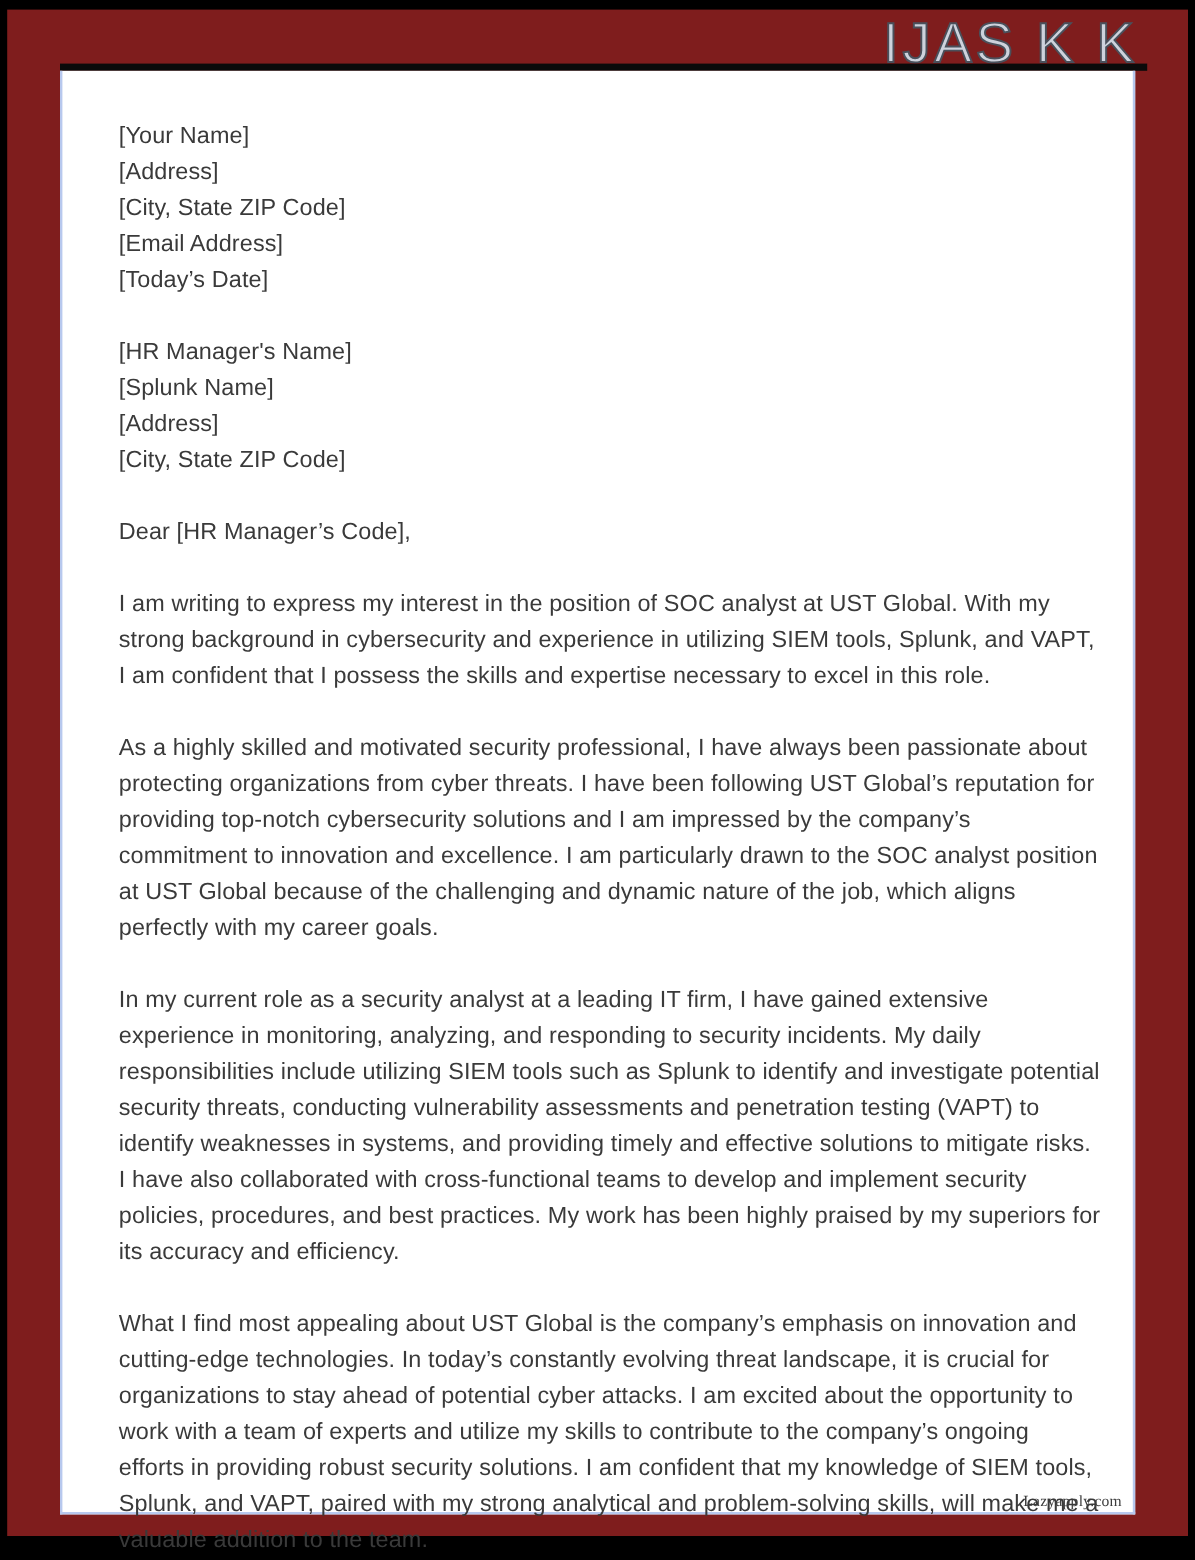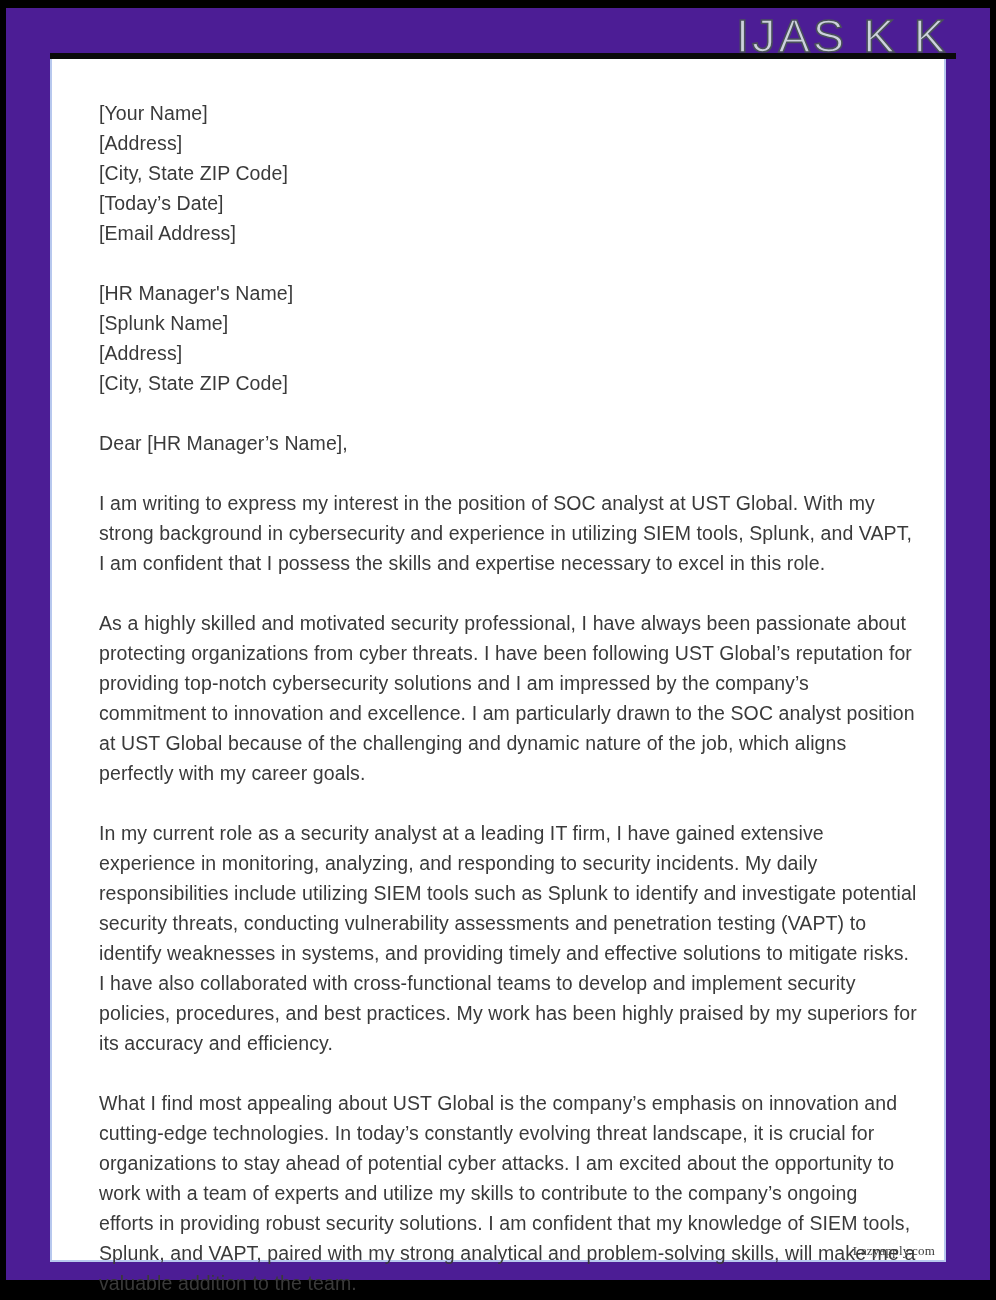--- a/index.html
+++ b/index.html
@@ -11,21 +11,21 @@
     font-family: "Liberation Sans", sans-serif;
     overflow: hidden;
     position: relative;
   }
   .frame {
     position: absolute;
     left: 6px;
     top: 8px;
     width: 984px;
     height: 1272px;
-    background: #4c1d95;
+    background: #7f1d1d;
   }
   .logo {
     position: absolute;
     top: 0px;
     right: 42px;
     font-size: 47px;
     font-weight: 400;
     letter-spacing: 3px;
     color: #cdd2dc;
     -webkit-text-stroke: 1.6px #4a505b;
@@ -85,32 +85,32 @@
     <div class="page-topbar"></div>
 
     <div class="page">
 
       <div class="letter">
 
         <div class="block first">
           <span class="addr-line">[Your Name]</span>
           <span class="addr-line">[Address]</span>
           <span class="addr-line">[City, State ZIP Code]</span>
+          <span class="addr-line">[Email Address]</span>
           <span class="addr-line">[Today’s Date]</span>
-          <span class="addr-line">[Email Address]</span>
         </div>
 
         <div class="block">
           <span class="addr-line">[HR Manager's Name]</span>
           <span class="addr-line">[Splunk Name]</span>
           <span class="addr-line">[Address]</span>
           <span class="addr-line">[City, State ZIP Code]</span>
         </div>
 
-        <p class="para">Dear [HR Manager’s Name],</p>
+        <p class="para">Dear [HR Manager’s Code],</p>
 
         <p class="para">I am writing to express my interest in the position of SOC analyst at UST Global. With my strong background in cybersecurity and experience in utilizing SIEM tools, Splunk, and VAPT, I am confident that I possess the skills and expertise necessary to excel in this role.</p>
         <p class="para">As a highly skilled and motivated security professional, I have always been passionate about protecting organizations from cyber threats. I have been following UST Global’s reputation for providing top-notch cybersecurity solutions and I am impressed by the company’s commitment to innovation and excellence. I am particularly drawn to the SOC analyst position at UST Global because of the challenging and dynamic nature of the job, which aligns perfectly with my career goals.</p>
         <p class="para">In my current role as a security analyst at a leading IT firm, I have gained extensive experience in monitoring, analyzing, and responding to security incidents. My daily responsibilities include utilizing SIEM tools such as Splunk to identify and investigate potential security threats, conducting vulnerability assessments and penetration testing (VAPT) to identify weaknesses in systems, and providing timely and effective solutions to mitigate risks. I have also collaborated with cross-functional teams to develop and implement security policies, procedures, and best practices. My work has been highly praised by my superiors for its accuracy and efficiency.</p>
         <p class="para">What I find most appealing about UST Global is the company’s emphasis on innovation and cutting-edge technologies. In today’s constantly evolving threat landscape, it is crucial for organizations to stay ahead of potential cyber attacks. I am excited about the opportunity to work with a team of experts and utilize my skills to contribute to the company’s ongoing efforts in providing robust security solutions. I am confident that my knowledge of SIEM tools, Splunk, and VAPT, paired with my strong analytical and problem-solving skills, will make me a valuable addition to the team.</p>
 
       </div>
 
       <div class="watermark">Lazyapply.com</div>
 

